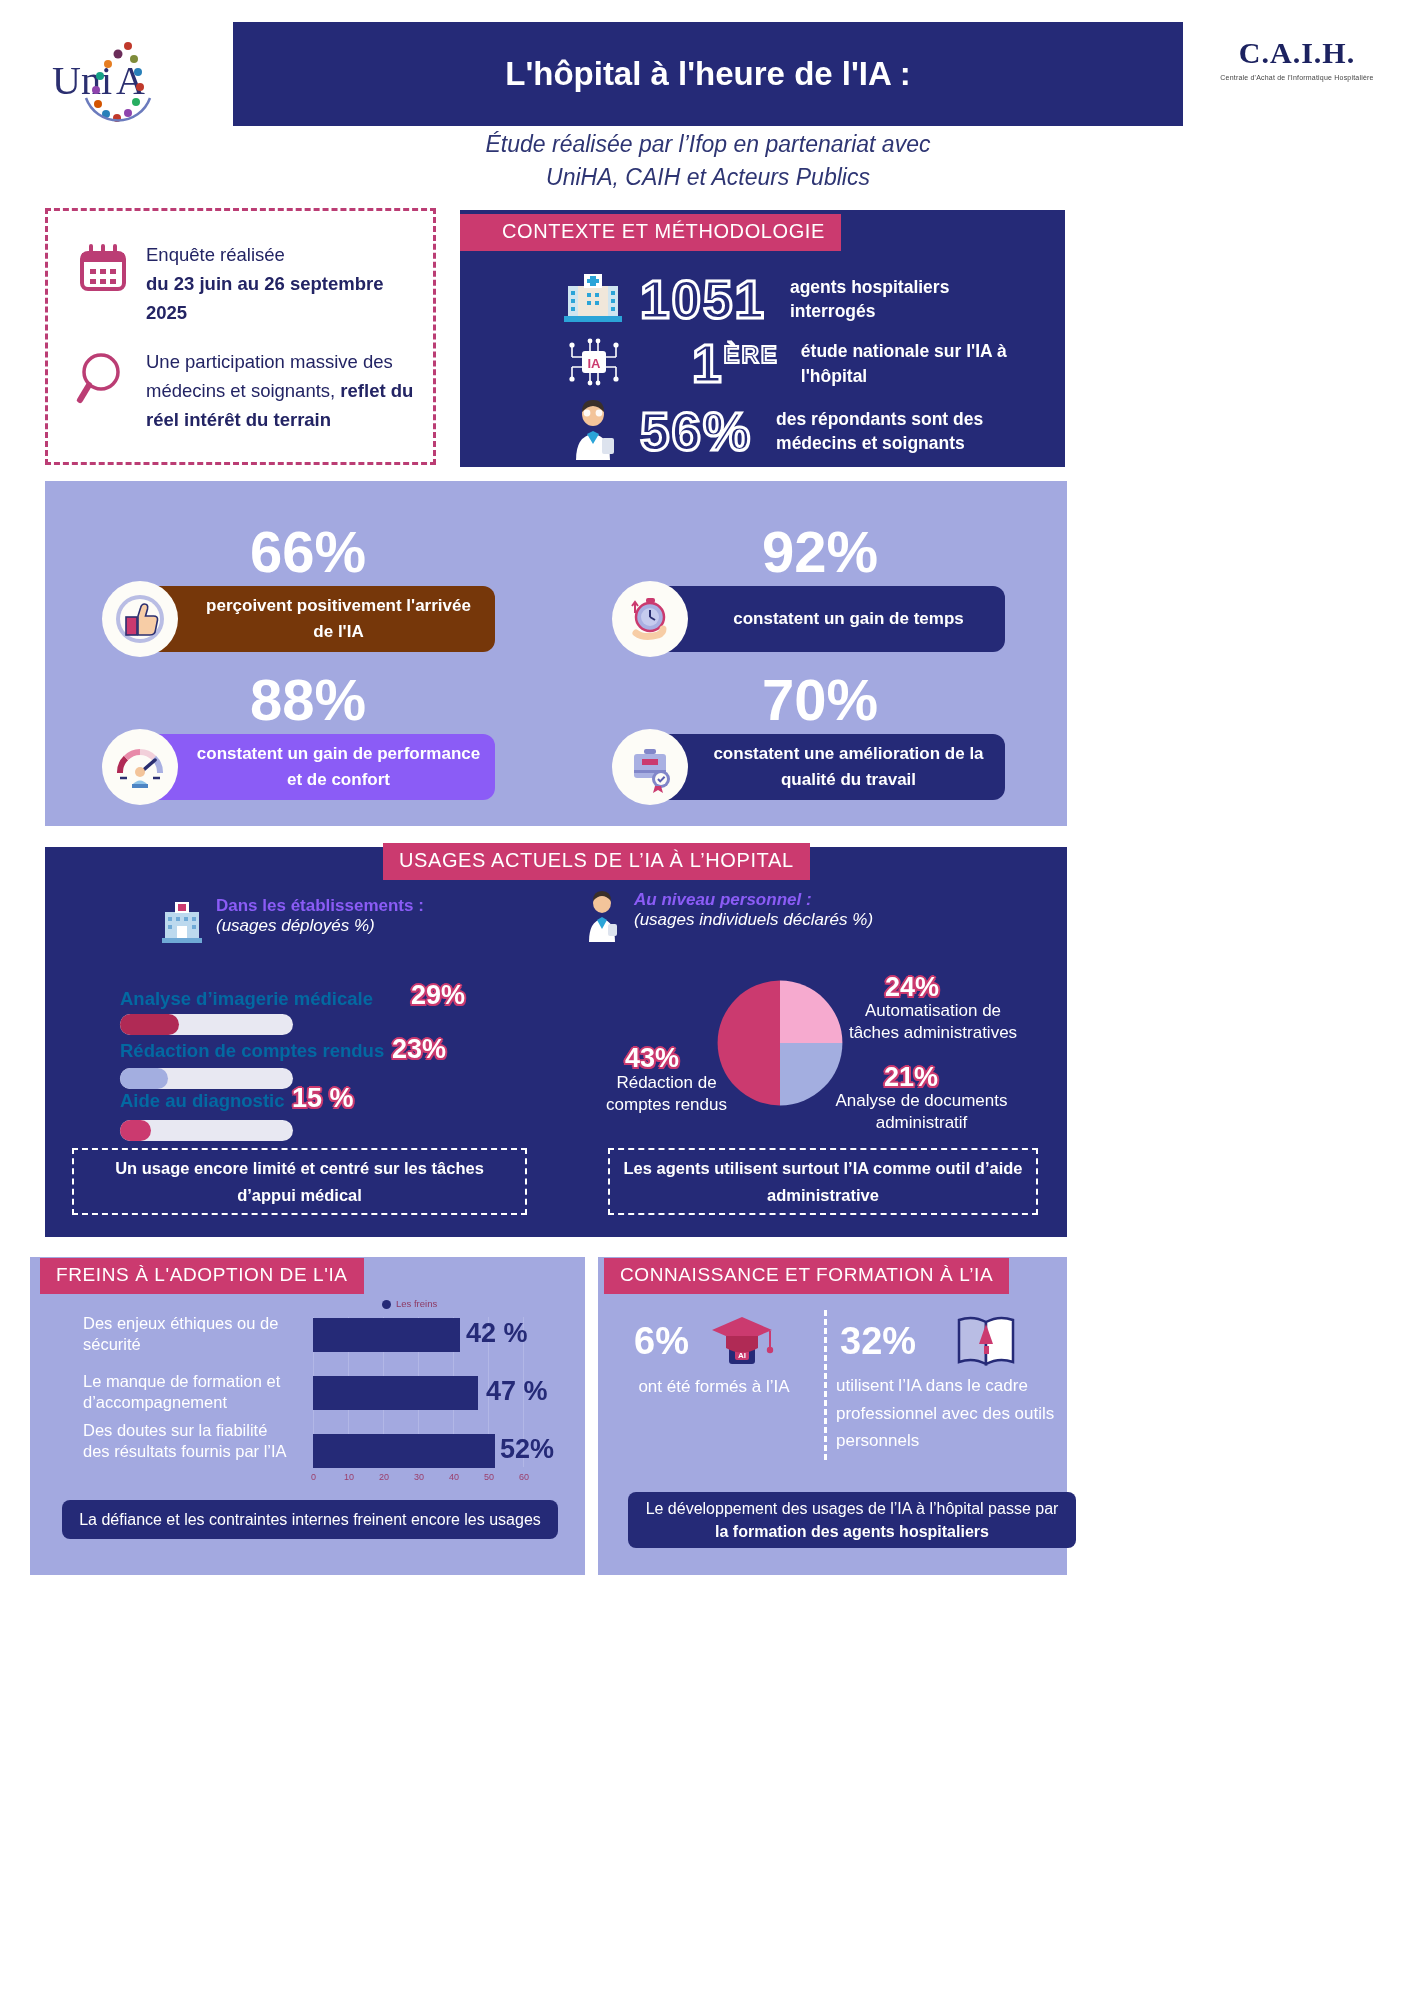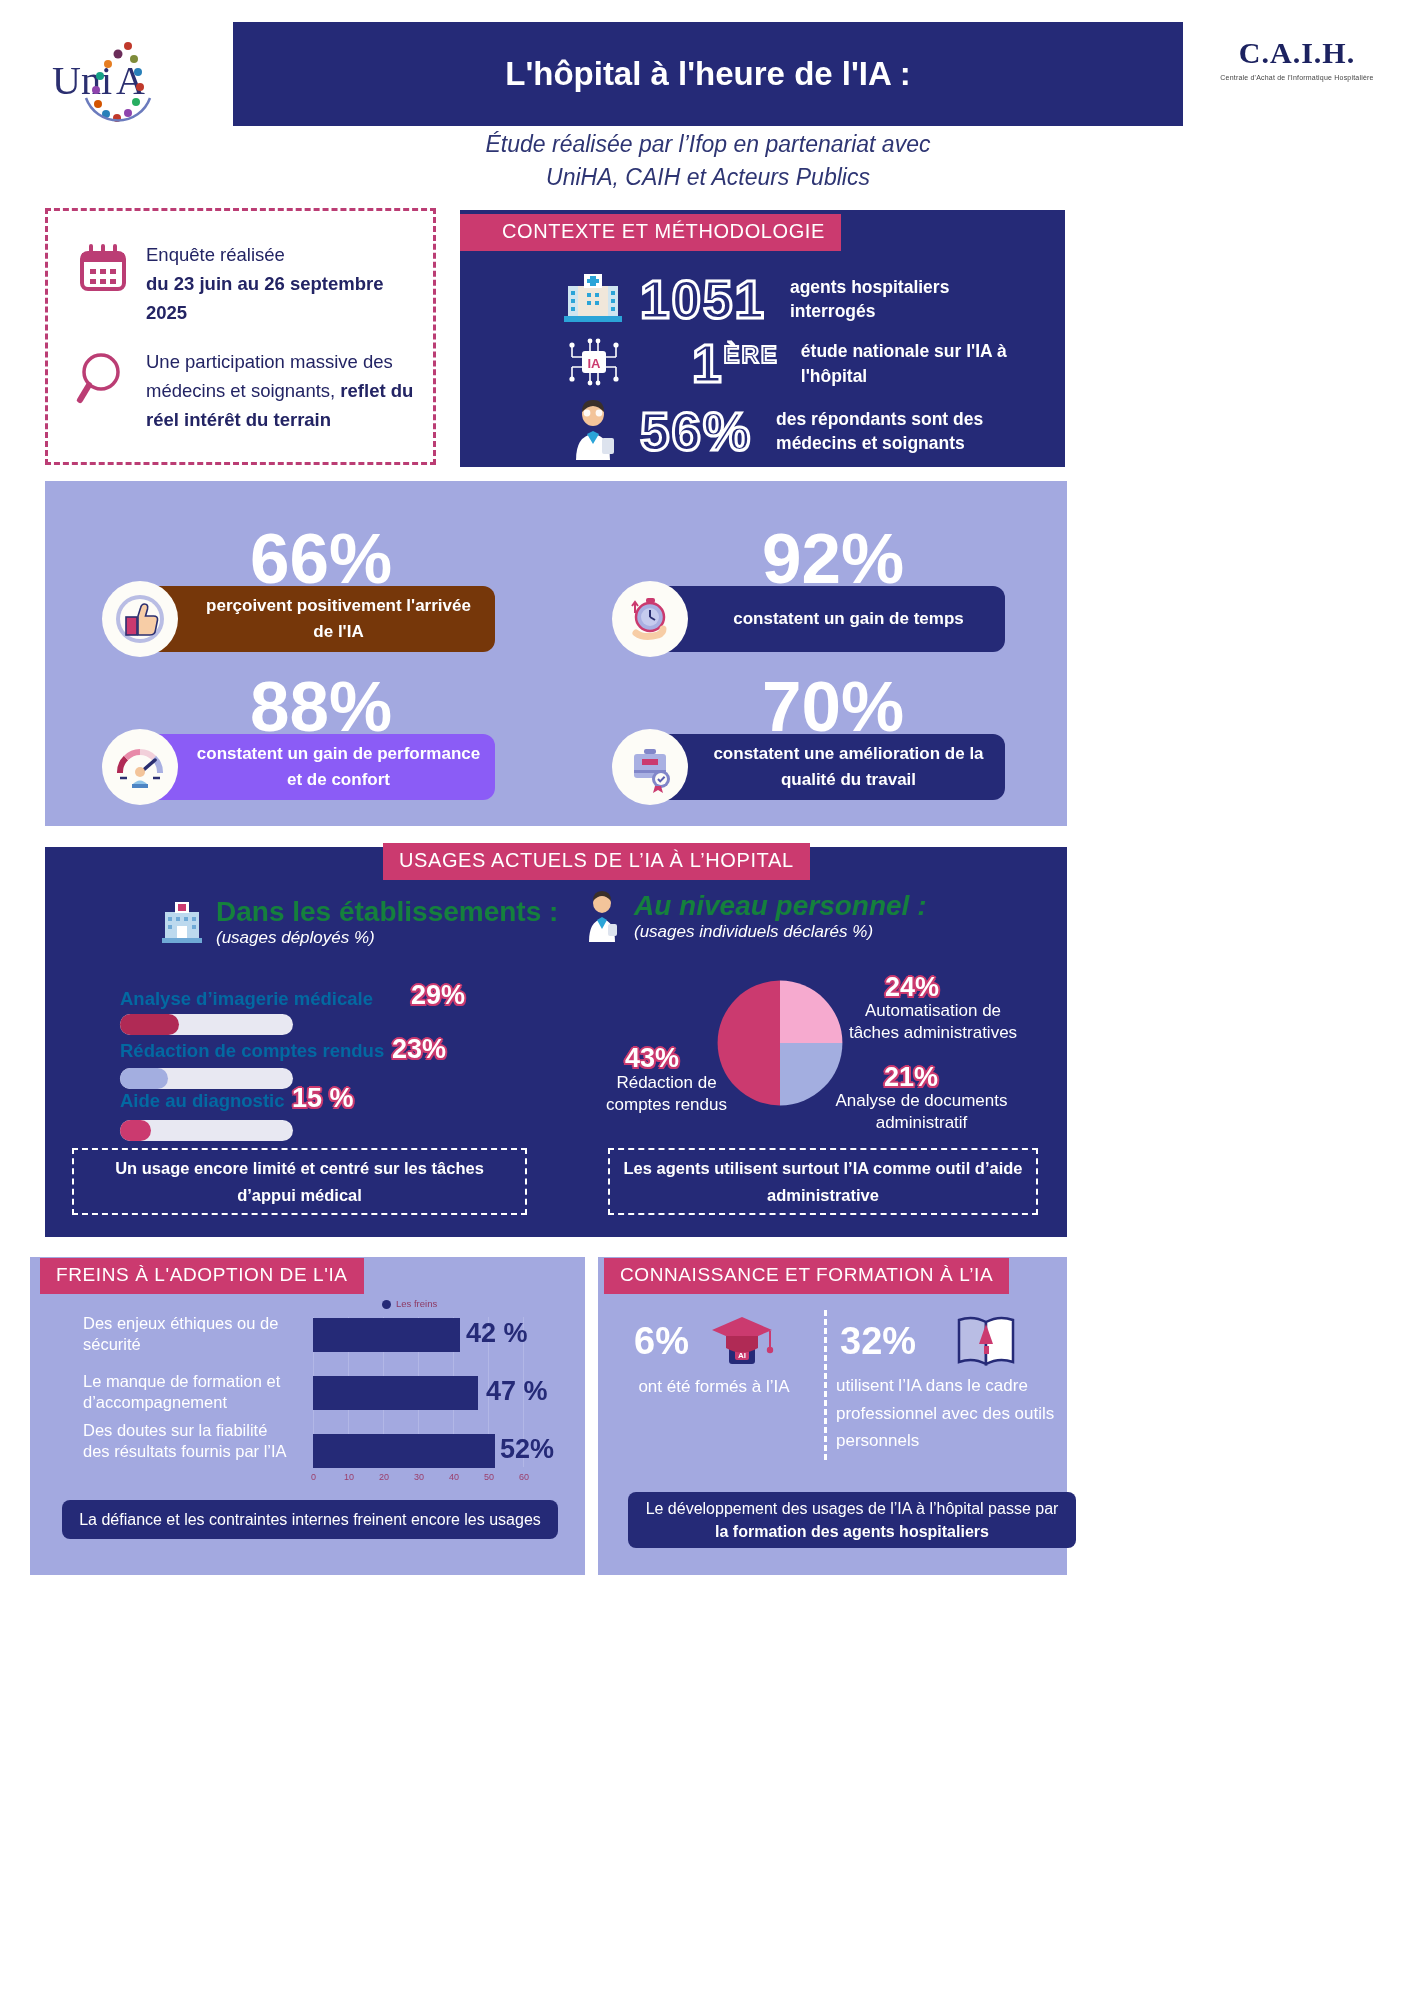--- a/index.html
+++ b/index.html
@@ -68,21 +68,21 @@
   }
   .ctx-num sup { font-size:24px; -webkit-text-stroke:2px #ffffff; }
   .ctx-lbl { color:#fff; font-size:17.5px; font-weight:bold; line-height:1.38; }
 
   
   .perception {
     position:absolute; left:45px; top:481px; width:1022px; height:345px;
     background:#a3a9e0;
   }
   .pct-big {
-    position:absolute; font-size:71px; font-weight:bold; color:#fff;
+    position:absolute; font-size:58px; font-weight:bold; color:#fff;
   }
   .pill {
     position:absolute; height:66px; border-radius:12px;
     display:flex; align-items:center;
   }
   .pill .pill-txt {
     color:#fff; font-size:17px; font-weight:bold; line-height:1.55;
     text-align:center; width:100%; padding-left:56px; padding-right:14px;
   }
   .pill-icon {
@@ -90,21 +90,21 @@
     border-radius:50%; background:#fdfcf7; display:flex;
     align-items:center; justify-content:center;
   }
 
   
   .usages {
     position:absolute; left:45px; top:847px; width:1022px; height:390px;
     background:#252a77;
   }
   .usg-head { position:absolute; display:flex; align-items:flex-start; gap:12px; }
-  .usg-head .h { color:#15803d; font-size:28px; font-weight:bold; }
+  .usg-head .h { color:#8b5cf6; font-size:17px; font-weight:bold; }
   .usg-head .s { color:#fff; font-size:17px; font-style:italic; }
   .bar-label { position:absolute; color:#0369a1; font-size:18.5px; font-weight:bold; }
   .bar-pct {
     position:absolute; color:#fff; font-size:27px; font-weight:bold;
     text-shadow: 2px 0 #cb3a6f, -2px 0 #cb3a6f, 0 2px #cb3a6f, 0 -2px #cb3a6f,
                  1.5px 1.5px #cb3a6f, -1.5px -1.5px #cb3a6f, 1.5px -1.5px #cb3a6f, -1.5px 1.5px #cb3a6f;
   }
   .bar-track {
     position:absolute; height:21px; width:173px; border-radius:11px; background:#e8e8f2;
   }

